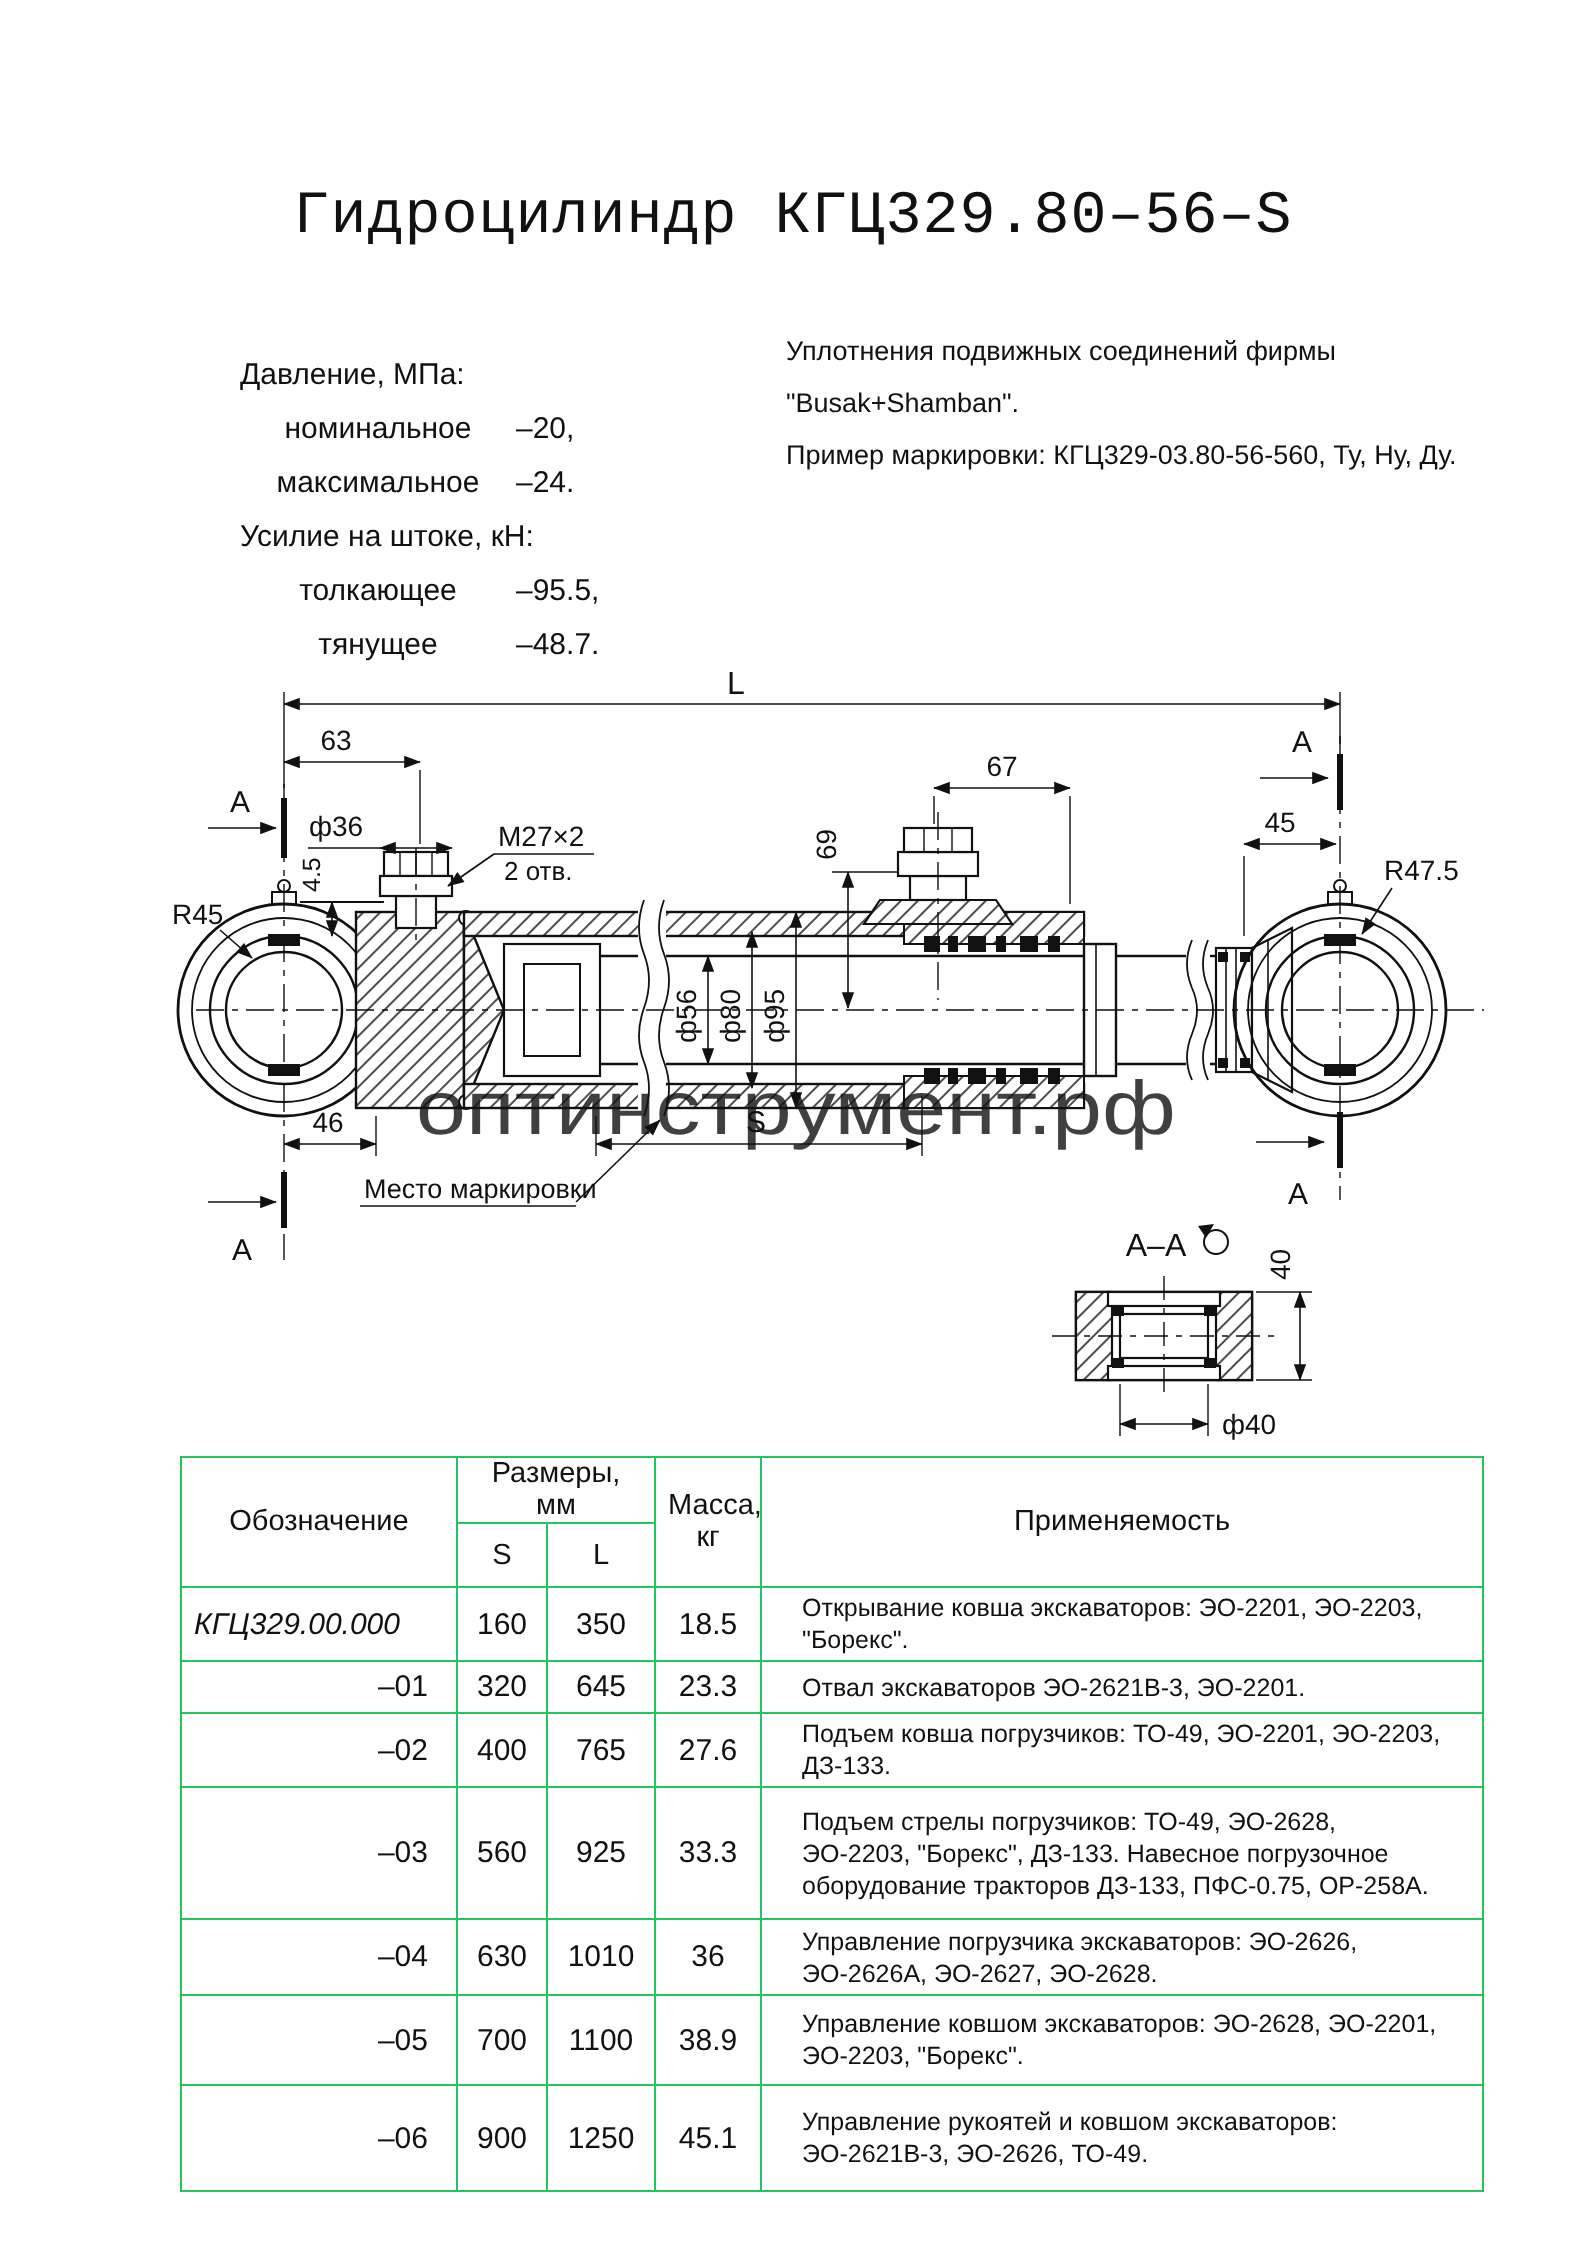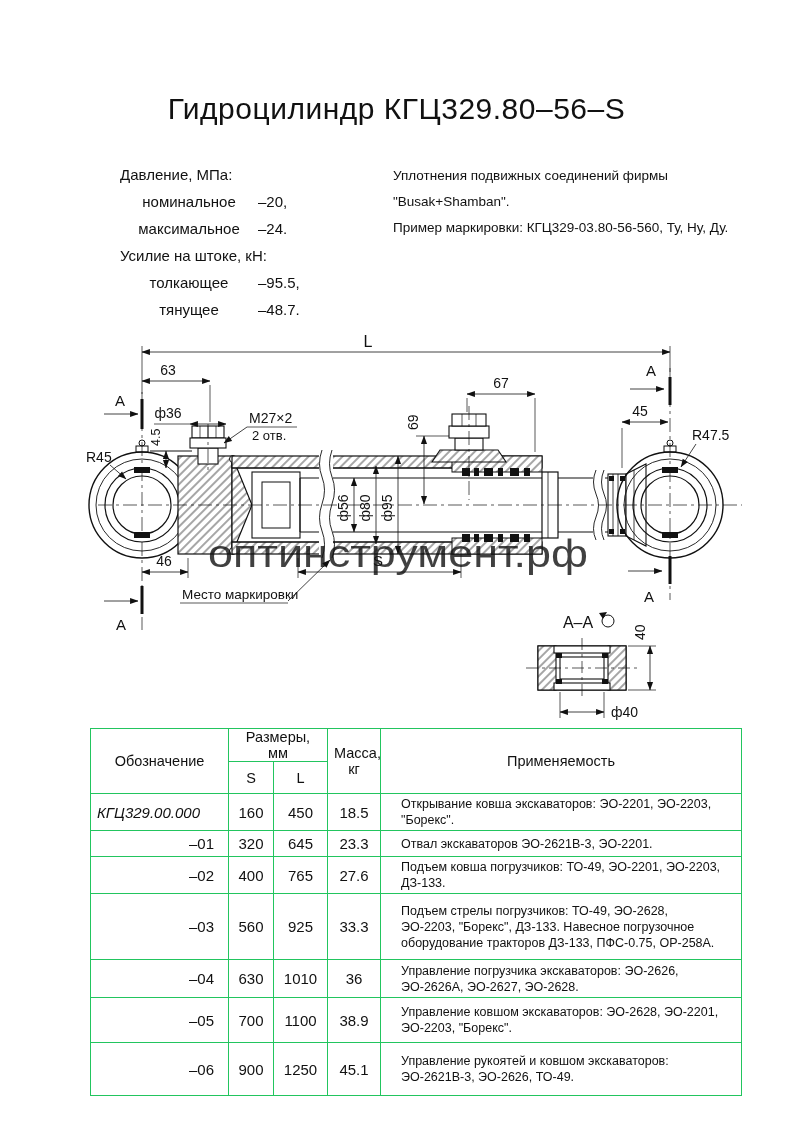--- a/index.html
+++ b/index.html
@@ -1,20 +1,20 @@
 <!DOCTYPE html>
 <html><head>
 <meta charset="utf-8">
 <style>
   html,body{margin:0;padding:0;background:#fff;}
   .page{position:relative;width:793px;height:1123px;background:#fff;overflow:hidden;
         font-family:"Liberation Sans",sans-serif;color:#111;}
   .title{position:absolute;top:92px;left:0;width:100%;text-align:center;
-         font-size:30px;letter-spacing:0.5px;white-space:nowrap;}
-  .spec-left{position:absolute;left:120px;top:161px;font-size:15px;line-height:27px;white-space:nowrap;}
+         font-size:30px;letter-spacing:0.5px;white-space:nowrap;font-family:Liberation Mono, monospace;}
+  .spec-left{position:absolute;left:120px;top:174px;font-size:15px;line-height:27px;white-space:nowrap;}
   .spec-left .lab{display:inline-block;width:138px;text-align:center;}
   .spec-right{position:absolute;left:393px;top:163px;font-size:13.5px;line-height:26px;white-space:nowrap;}
   svg text{font-family:"Liberation Sans",sans-serif;fill:#111;}
   .tbl{position:absolute;left:90px;top:728px;width:651px;border-collapse:collapse;
        table-layout:fixed;font-size:14px;}
   .tbl td{border:1px solid #22c55e;padding:0 6px;vertical-align:middle;overflow:hidden;}
   .tbl .hdr{text-align:center;font-size:14.5px;}
   .tbl .num{text-align:center;font-size:15px;}
   .tbl .des{text-align:right;font-size:15px;padding-right:14px;}
   .tbl .des.first{text-align:left;padding-left:6px;font-style:italic;}
@@ -307,21 +307,21 @@
       </td>
       <td class="hdr" rowspan="2">Применяемость</td>
     </tr>
     <tr style="height:32px">
       <td class="hdr">S</td>
       <td class="hdr">L</td>
     </tr>
     <tr style="height:26px">
       <td class="des first">КГЦ329.00.000</td>
       <td class="num">160</td>
-      <td class="num">450</td>
+      <td class="num">350</td>
       <td class="num">18.5</td>
       <td class="app">Открывание ковша экскаваторов: ЭО-2201, ЭО-2203, "Борекс".</td>
     </tr>
     <tr style="height:26px">
       <td class="des">–01</td>
       <td class="num">320</td>
       <td class="num">645</td>
       <td class="num">23.3</td>
       <td class="app">Отвал экскаваторов ЭО-2621В-3, ЭО-2201.</td>
     </tr>

